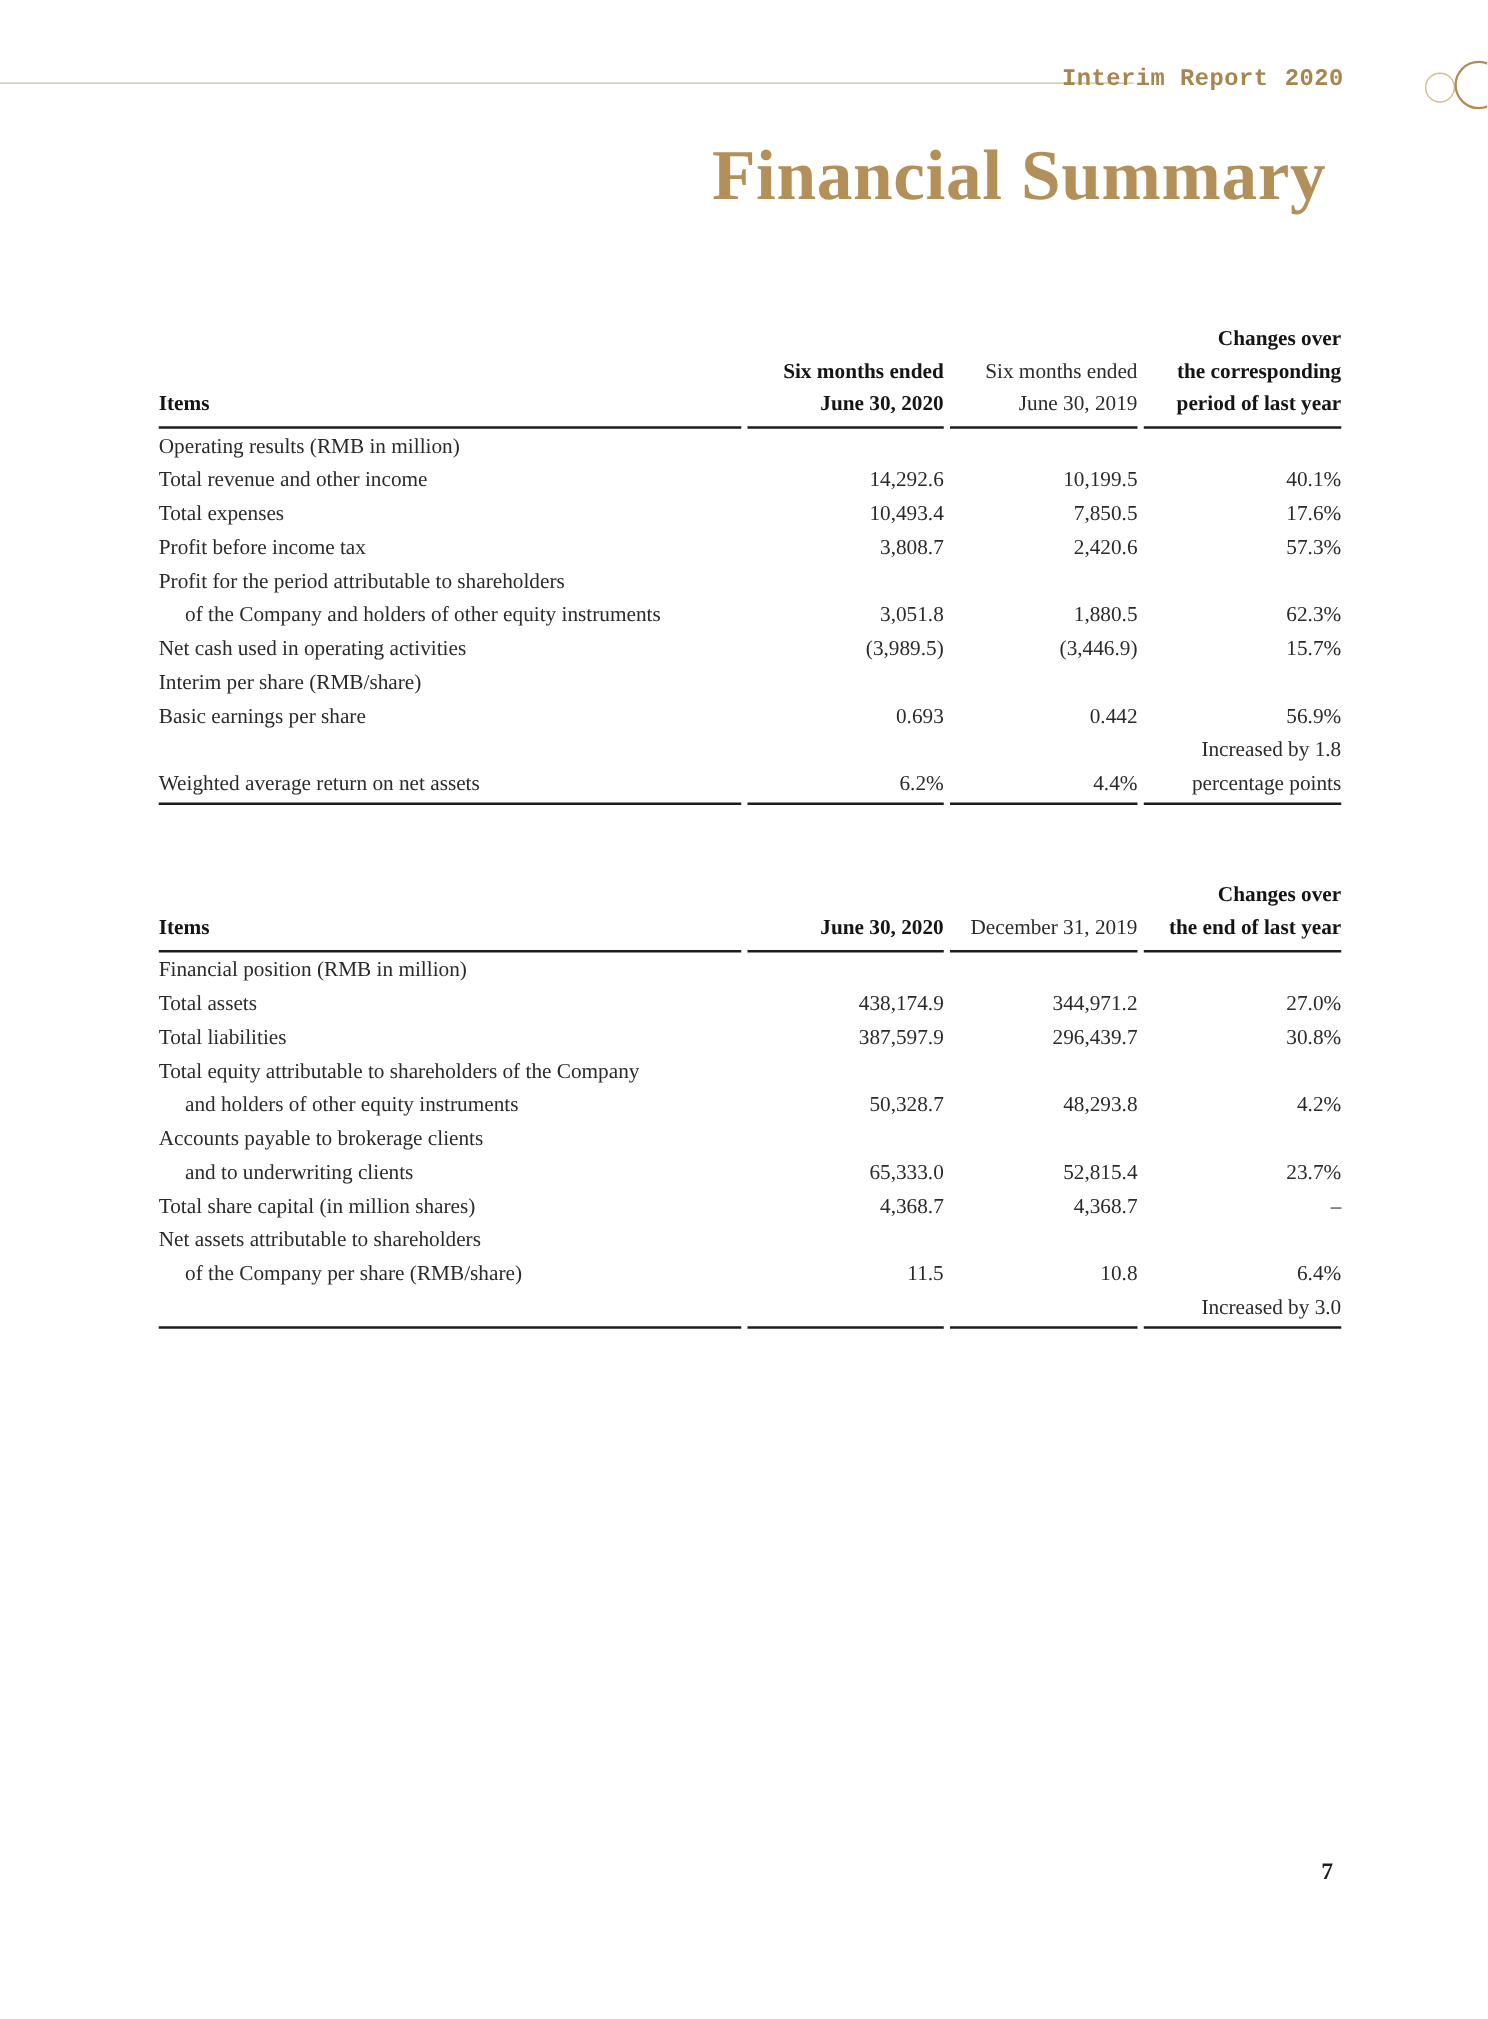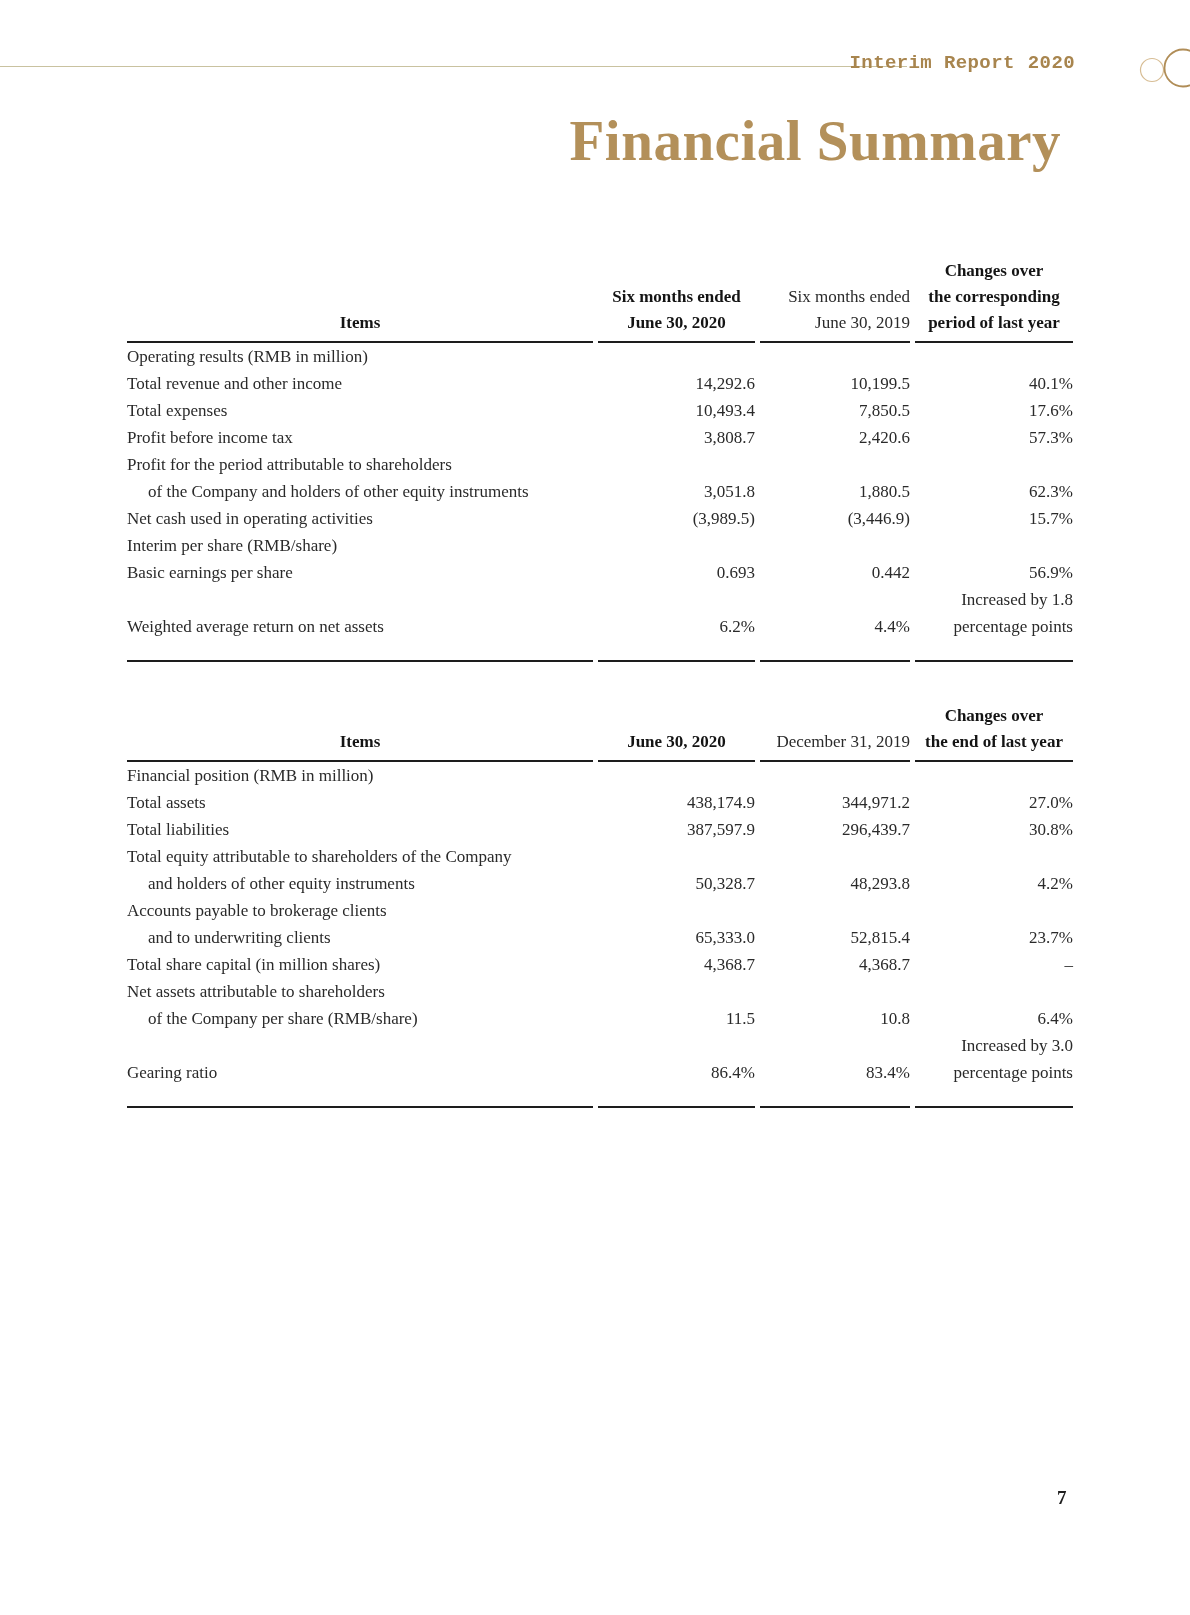--- a/index.html
+++ b/index.html
@@ -65,32 +65,32 @@
     padding: 0;
     font-weight: normal;
     color: #2a2a2a;
   }
   .fin-table thead th {
     vertical-align: bottom;
     border-bottom: 2.5px solid #1d1d1d;
     padding-bottom: 5px;
   }
   .hl { line-height: 26px; white-space: nowrap; }
-  .bold { font-weight: bold; color: #141414; text-align: center; }
+  .bold { font-weight: bold; color: #141414; }
   .c-label { text-align: left; }
   .c-num   { text-align: right; }
   .fin-table tbody td {
     height: 27px;
     line-height: 27px;
     white-space: nowrap;
   }
   .fin-table tbody tr:first-child td { }
   .fin-table tbody tr:last-child td {
     border-bottom: 2.5px solid #1d1d1d;
-    padding-bottom: 20px;
+    padding-bottom: 2px;
   }
   .fin-table td.indent { padding-left: 21px; }
   .page-number {
     position: absolute;
     top: 1487px; left: 1057px;
     font-size: 19px;
     font-weight: bold;
     color: #1e1e1e;
   }
 </style>
@@ -294,24 +294,18 @@
           <td class="c-num bold">11.5</td>
           <td class="c-num">10.8</td>
           <td class="c-num">6.4%</td>
         </tr>
         <tr>
           <td class="c-label"></td>
           <td class="c-num"></td>
           <td class="c-num"></td>
           <td class="c-num">Increased by 3.0</td>
         </tr>
-        <tr>
-          <td class="c-label bold">Gearing ratio</td>
-          <td class="c-num bold">86.4%</td>
-          <td class="c-num">83.4%</td>
-          <td class="c-num">percentage points</td>
-        </tr>
       </tbody>
   </table>
 
   <div class="page-number">7</div>
 
 </div>
 
 </body></html>

